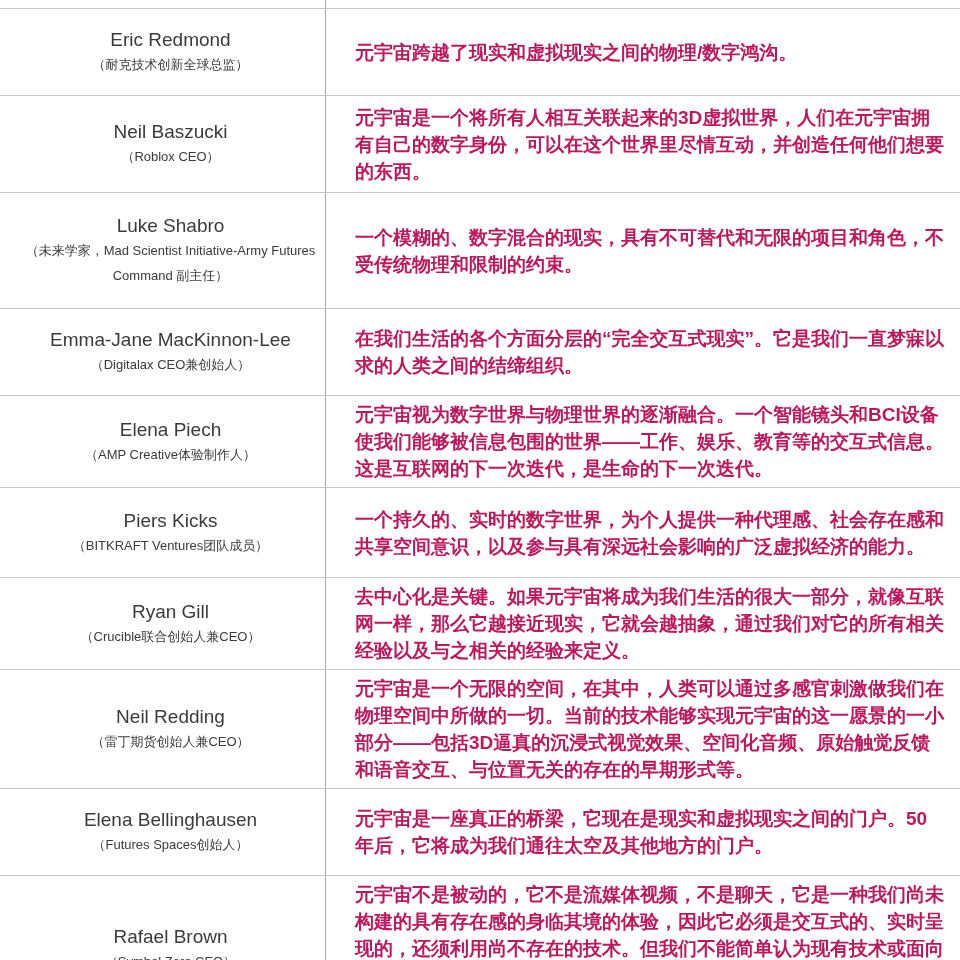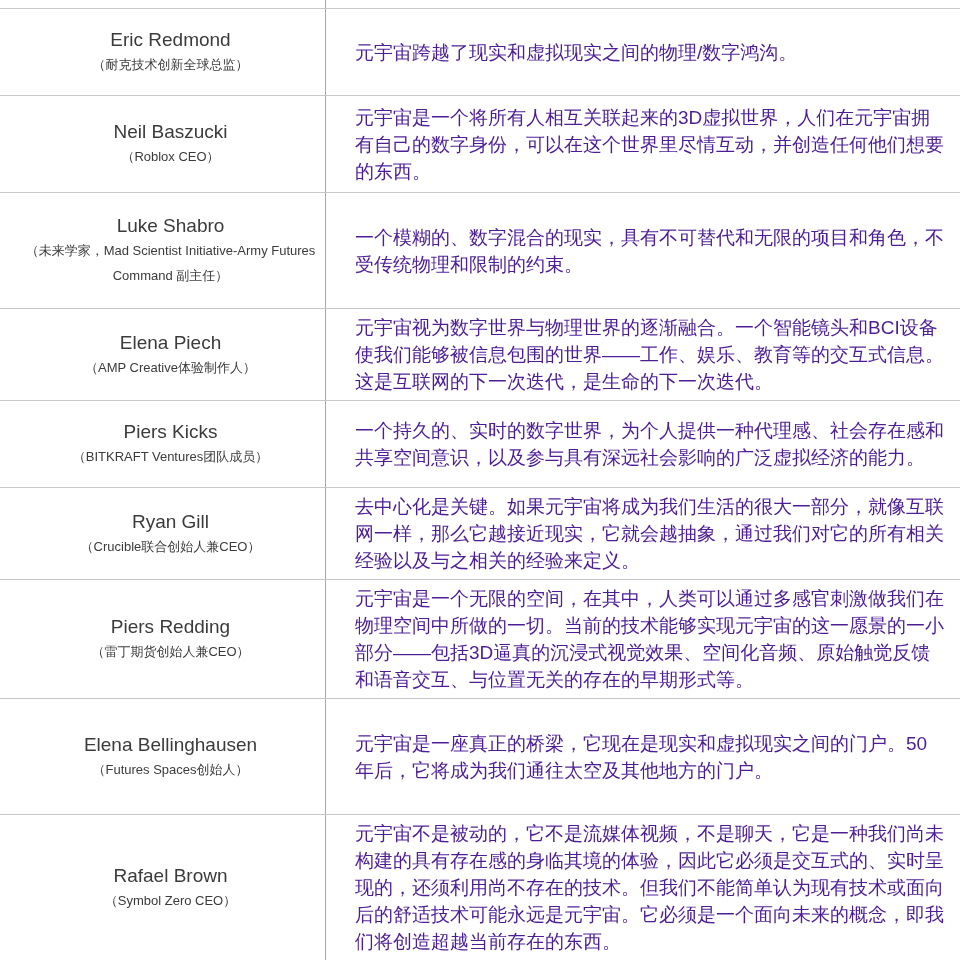--- a/index.html
+++ b/index.html
@@ -47,21 +47,22 @@
     padding: 18px 8px;
     font-size: 19px;
     line-height: 25px;
     color: #3b3b3b;
   }
   td.quote-cell {
     padding: 5px 16px 5px 14px;
     font-size: 19px;
     line-height: 27px;
     text-align: left;
-    color: #4c1d95;
+    color: #be185d;
+    font-weight: bold;
   }
   .person-name { font-size: 19px; line-height: 25px; }
   .person-role { font-size: 13px; line-height: 25px; }
   
   tr:nth-child(1)  { height: 65px;  }
   tr:nth-child(2)  { height: 97px;  }
   tr:nth-child(3)  { height: 116px; }
   tr:nth-child(4)  { height: 70px;  }
   tr:nth-child(5)  { height: 72px;  }
   tr:nth-child(6)  { height: 90px;  }
@@ -99,20 +100,29 @@
     <td class="person-cell">
       <div class="person-name">Luke Shabro</div>
       <div class="person-role">（未来学家，Mad Scientist Initiative-Army Futures Command 副主任）</div>
     </td>
     <td class="quote-cell">
       <span class="quote-text">一个模糊的、数字混合的现实，具有不可替代和无限的项目和角色，不受传统物理和限制的约束。</span>
     </td>
   </tr>
         <tr>
     <td class="person-cell">
+      <div class="person-name">Emma-Jane MacKinnon-Lee</div>
+      <div class="person-role">（Digitalax CEO兼创始人）</div>
+    </td>
+    <td class="quote-cell">
+      <span class="quote-text">在我们生活的各个方面分层的“完全交互式现实”。它是我们一直梦寐以求的人类之间的结缔组织。</span>
+    </td>
+  </tr>
+        <tr>
+    <td class="person-cell">
       <div class="person-name">Elena Piech</div>
       <div class="person-role">（AMP Creative体验制作人）</div>
     </td>
     <td class="quote-cell">
       <span class="quote-text">元宇宙视为数字世界与物理世界的逐渐融合。一个智能镜头和BCI设备使我们能够被信息包围的世界——工作、娱乐、教育等的交互式信息。这是互联网的下一次迭代，是生命的下一次迭代。</span>
     </td>
   </tr>
         <tr>
     <td class="person-cell">
       <div class="person-name">Piers Kicks</div>
@@ -126,21 +136,21 @@
     <td class="person-cell">
       <div class="person-name">Ryan Gill</div>
       <div class="person-role">（Crucible联合创始人兼CEO）</div>
     </td>
     <td class="quote-cell">
       <span class="quote-text">去中心化是关键。如果元宇宙将成为我们生活的很大一部分，就像互联网一样，那么它越接近现实，它就会越抽象，通过我们对它的所有相关经验以及与之相关的经验来定义。</span>
     </td>
   </tr>
         <tr>
     <td class="person-cell">
-      <div class="person-name">Piers Redding</div>
+      <div class="person-name">Neil Redding</div>
       <div class="person-role">（雷丁期货创始人兼CEO）</div>
     </td>
     <td class="quote-cell">
       <span class="quote-text">元宇宙是一个无限的空间，在其中，人类可以通过多感官刺激做我们在物理空间中所做的一切。当前的技术能够实现元宇宙的这一愿景的一小部分——包括3D逼真的沉浸式视觉效果、空间化音频、原始触觉反馈和语音交互、与位置无关的存在的早期形式等。</span>
     </td>
   </tr>
         <tr>
     <td class="person-cell">
       <div class="person-name">Elena Bellinghausen</div>
       <div class="person-role">（Futures Spaces创始人）</div>

